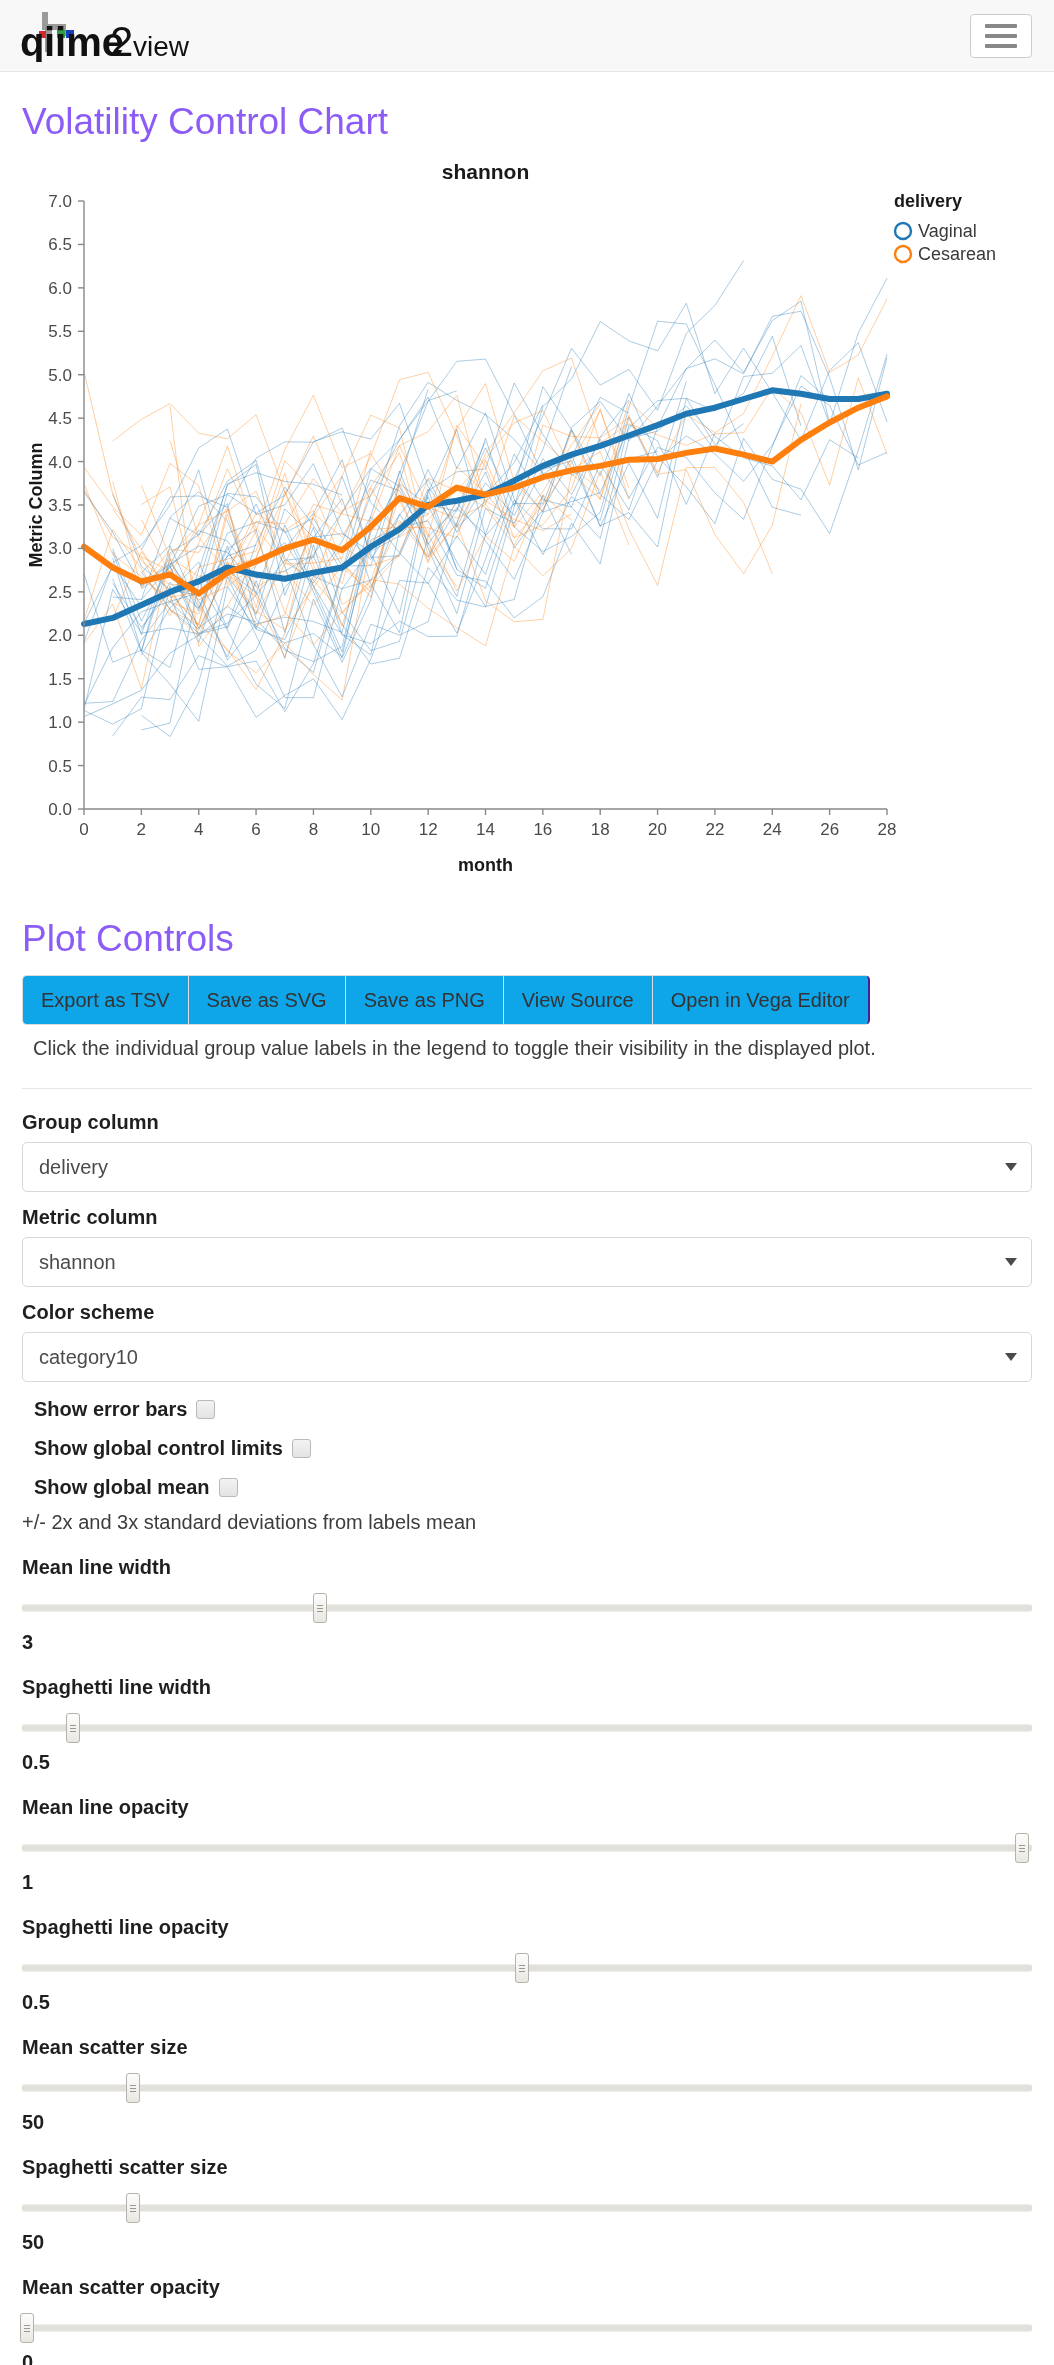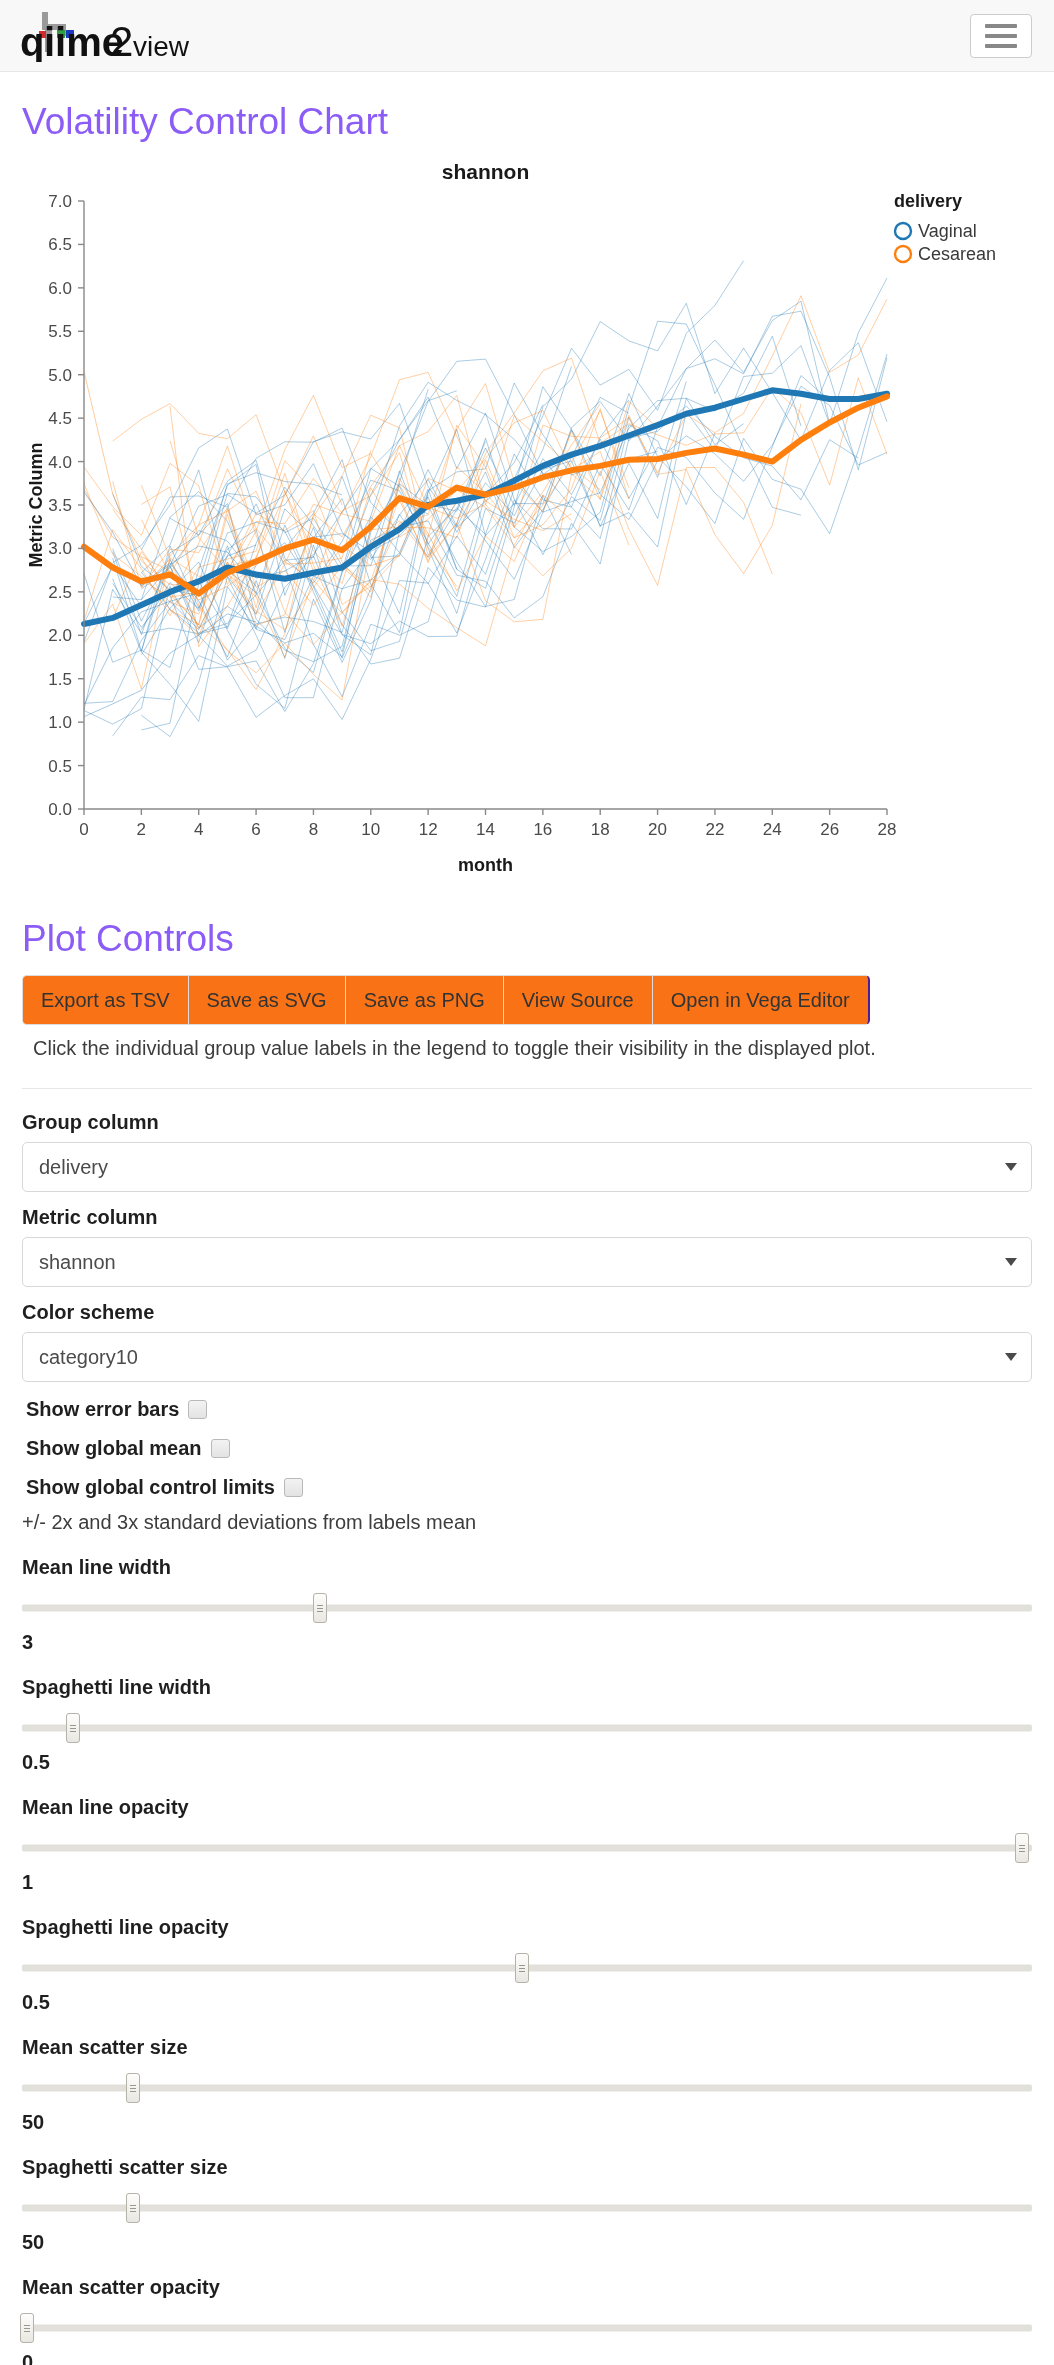--- a/index.html
+++ b/index.html
@@ -69,21 +69,21 @@
   .chart-title { font-family: "Liberation Sans", sans-serif; font-size: 21px; font-weight: bold; fill: #1a1a1a; }
   .legend-title { font-family: "Liberation Sans", sans-serif; font-size: 18px; font-weight: bold; fill: #1a1a1a; }
   .legend-label { font-family: "Liberation Sans", sans-serif; font-size: 18px; fill: #3a3a3a; }
 
   
   .btn-group { display: flex; margin: 6px 0 0 0; }
   .btn {
     font-family: "Liberation Sans", sans-serif;
     font-size: 20px;
     color: #333333;
-    background: #f97316;
+    background: #0ea5e9;
     border: 1px solid #dcdcdc;
     border-right: none;
     padding: 12px 18px;
     cursor: pointer;
     line-height: 1.2;
     white-space: nowrap;
   }
   .btn:first-child { border-radius: 5px 0 0 5px; }
   .btn:last-child { border-right: 2px solid #4c1d95; border-radius: 0 5px 5px 0; }
 
@@ -128,21 +128,21 @@
     width: 0; height: 0;
     border-left: 6px solid transparent;
     border-right: 6px solid transparent;
     border-top: 8px solid #4a4a4a;
   }
 
   .check-row {
     display: flex;
     align-items: center;
     gap: 9px;
-    margin: 16px 0 0 4px;
+    margin: 16px 0 0 12px;
   }
   .check-label { font-size: 20px; font-weight: bold; color: #1f1f1f; }
   .checkbox {
     width: 19px; height: 19px;
     border: 1px solid #b9b9b9;
     border-radius: 3px;
     background: linear-gradient(#f3f3f3, #e3e3e3);
     cursor: pointer;
     display: inline-block;
   }
@@ -394,26 +394,26 @@
       <span class="select-value">category10</span>
       <span class="select-arrow"></span>
     </div>
 
     <div class="check-row">
       <span class="check-label">Show error bars</span>
       <span class="checkbox"></span>
     </div>
 
     <div class="check-row">
+      <span class="check-label">Show global control limits</span>
+      <span class="checkbox"></span>
+    </div>
+
+    <div class="check-row">
       <span class="check-label">Show global mean</span>
-      <span class="checkbox"></span>
-    </div>
-
-    <div class="check-row">
-      <span class="check-label">Show global control limits</span>
       <span class="checkbox"></span>
     </div>
 
     <p class="note-text">+/- 2x and 3x standard deviations from labels mean</p>
 
     <div id="sliders">
         <div class="slider-label">Mean line width</div>
         <div class="slider-row">
           <div class="slider-track"></div>
           <div class="slider-thumb" style="left: 29.5%;">

